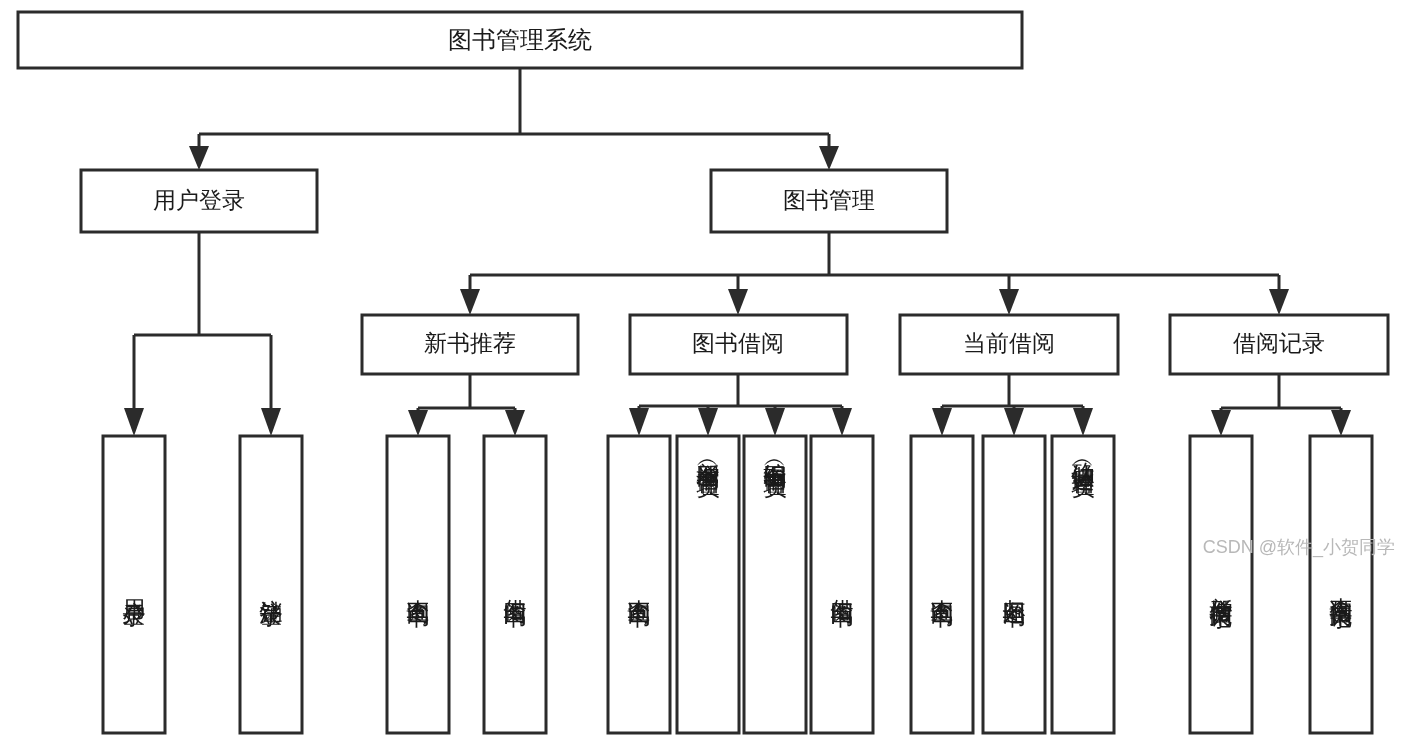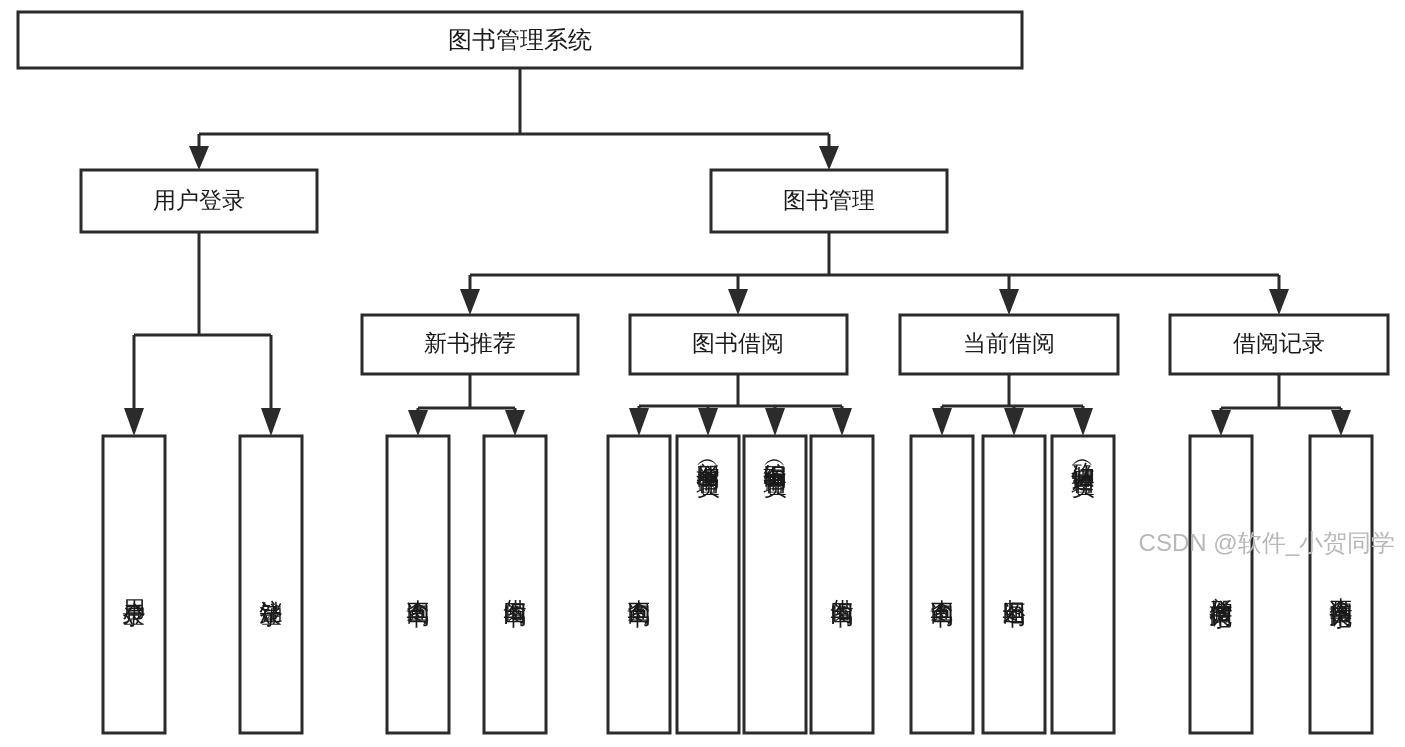--- a/index.html
+++ b/index.html
@@ -72,21 +72,21 @@
     line-height: 1;
     color: #1a1a1a;
     letter-spacing: 2px;
     white-space: nowrap;
   }
   .watermark {
     position: absolute;
     right: 10px;
     bottom: 6px;
     font-family: "Liberation Sans", "DejaVu Sans", sans-serif;
-    font-size: 24px;
+    font-size: 18px;
     color: #b8b8b8;
     white-space: nowrap;
     user-select: none;
     margin-top: 21px;
   }
 </style>
 </head>
 <body>
 
 <div id="diagram-root">

